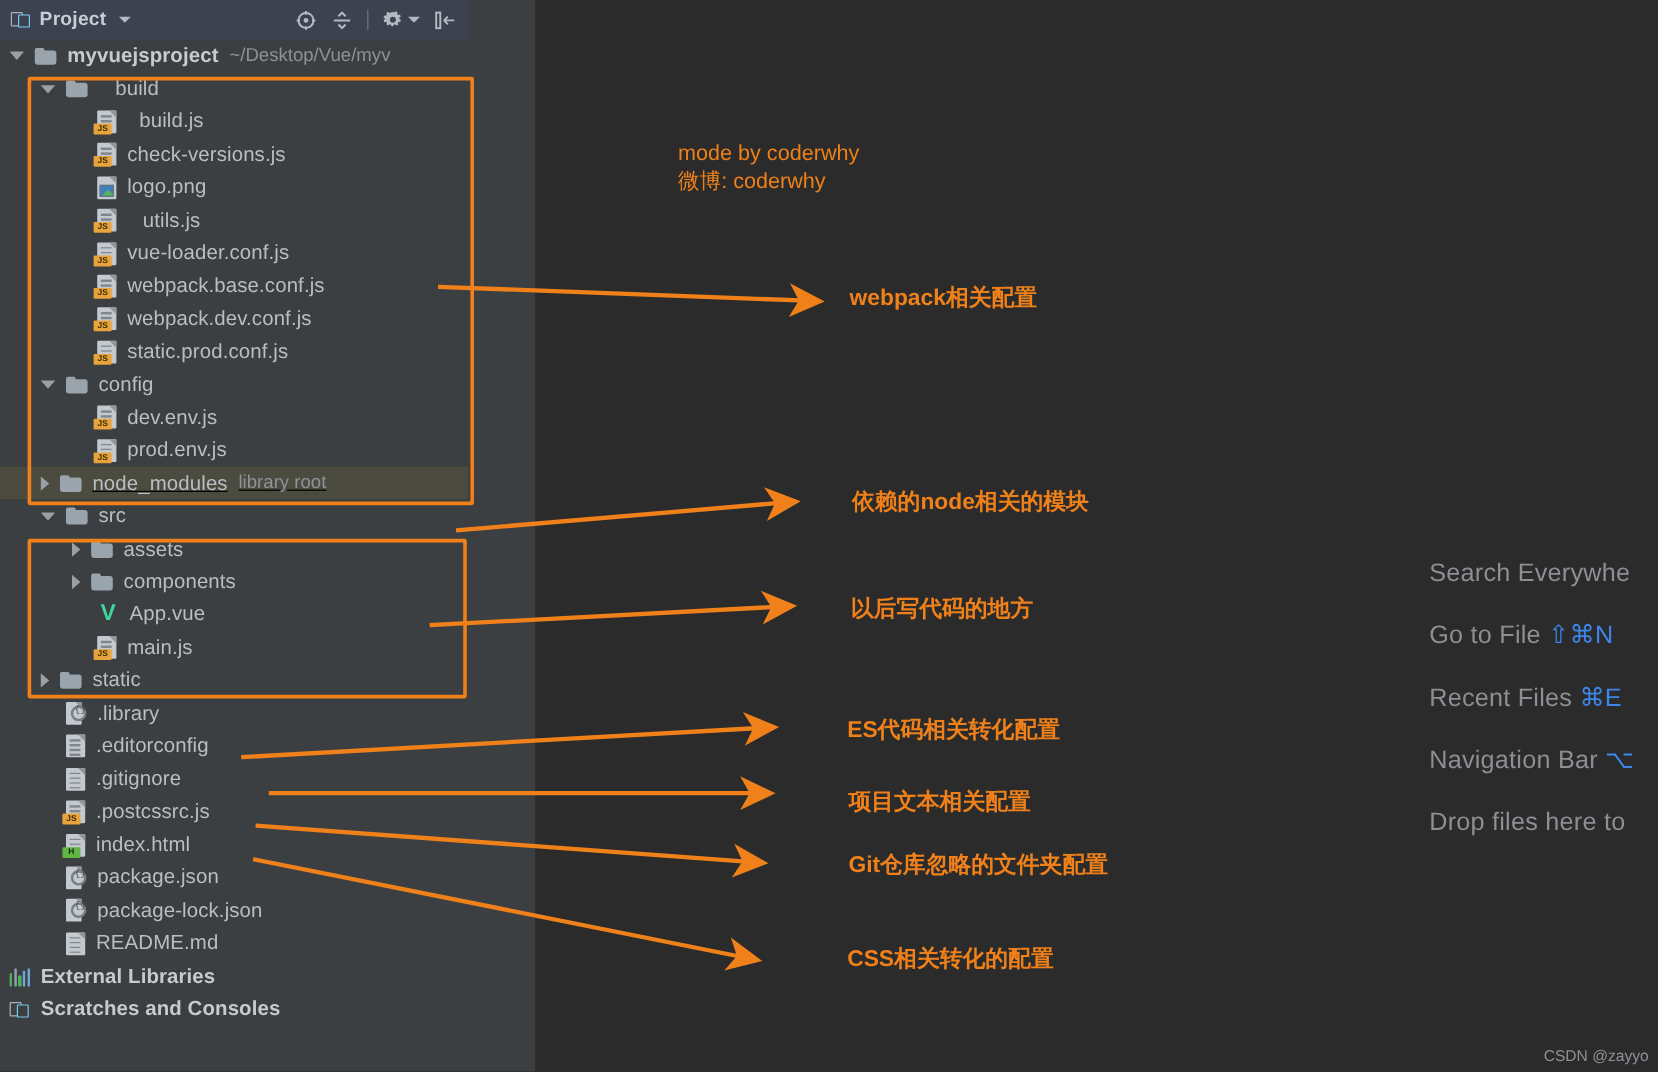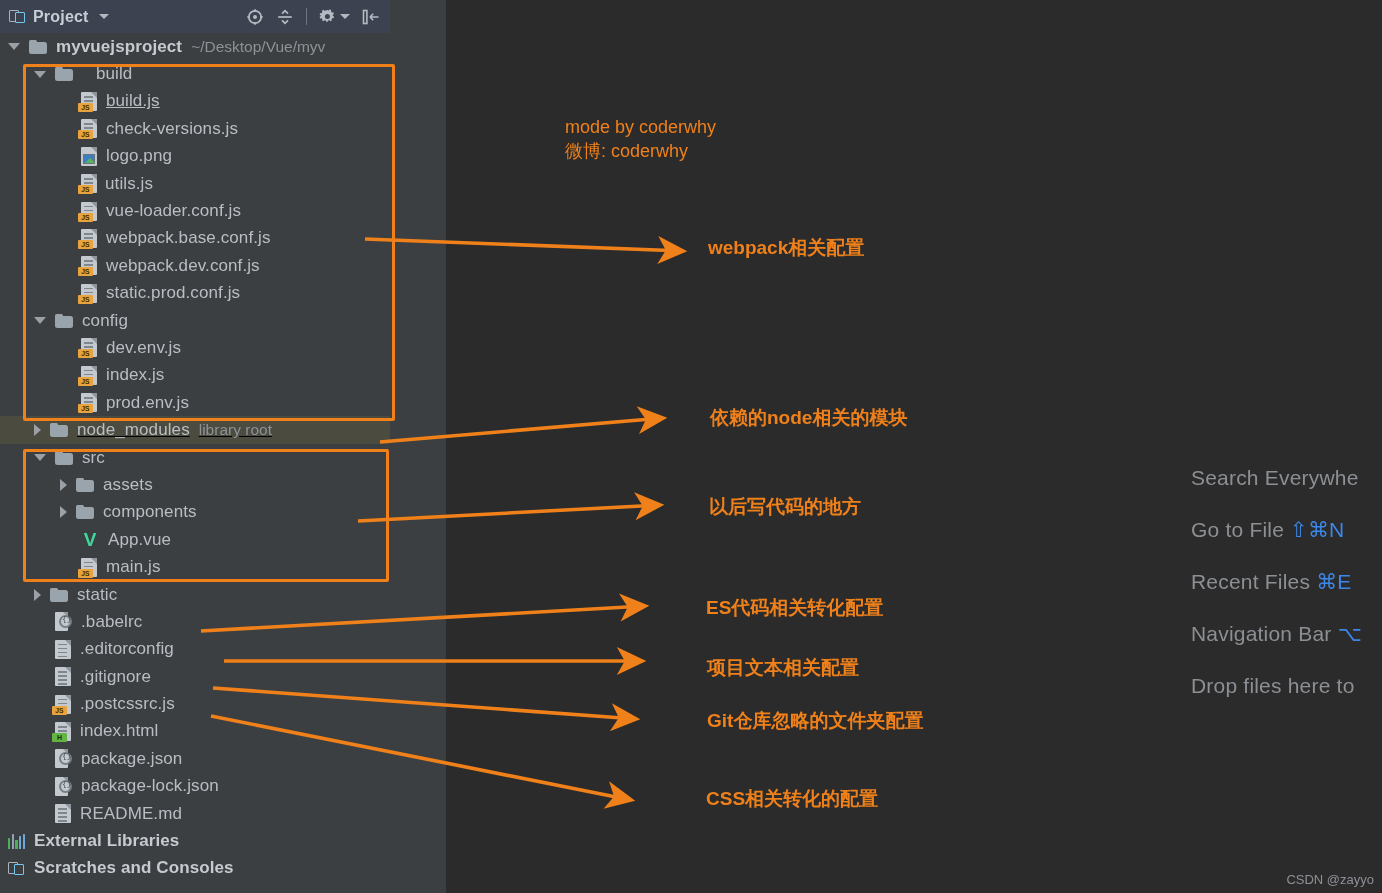--- a/index.html
+++ b/index.html
@@ -209,21 +209,21 @@
             <span class="arrow none"></span>
             <span style="margin-left:9px;display:flex;align-items:center;">
               <span class="sheet">
                 <span class="ic-lines">
                   <i></i>
                   <i></i>
                 </span>
                 <span class="badge js">JS</span>
               </span>
             </span>
-            <span class="label" style="margin-left:9px;text-decoration:underline;">build.js</span>
+            <span class="label" style="margin-left:19px;">build.js</span>
           </div>
           <div class="row" style="padding-left: 60px;">
             <span class="arrow none"></span>
             <span style="margin-left:9px;display:flex;align-items:center;">
               <span class="sheet">
                 <span class="ic-lines">
                   <i></i>
                   <i></i>
                 </span>
                 <span class="badge js">JS</span>
@@ -244,21 +244,21 @@
             <span class="arrow none"></span>
             <span style="margin-left:9px;display:flex;align-items:center;">
               <span class="sheet">
                 <span class="ic-lines">
                   <i></i>
                   <i></i>
                 </span>
                 <span class="badge js">JS</span>
               </span>
             </span>
-            <span class="label" style="margin-left:8px;">utils.js</span>
+            <span class="label" style="margin-left:22px;">utils.js</span>
           </div>
           <div class="row" style="padding-left: 60px;">
             <span class="arrow none"></span>
             <span style="margin-left:9px;display:flex;align-items:center;">
               <span class="sheet">
                 <span class="ic-lines">
                   <i></i>
                   <i></i>
                 </span>
                 <span class="badge js">JS</span>
@@ -317,33 +317,20 @@
             <span style="margin-left:9px;display:flex;align-items:center;">
               <span class="sheet">
                 <span class="ic-lines">
                   <i></i>
                   <i></i>
                 </span>
                 <span class="badge js">JS</span>
               </span>
             </span>
             <span class="label" style="margin-left:9px;">dev.env.js</span>
-          </div>
-          <div class="row" style="padding-left: 60px;">
-            <span class="arrow none"></span>
-            <span style="margin-left:9px;display:flex;align-items:center;">
-              <span class="sheet">
-                <span class="ic-lines">
-                  <i></i>
-                  <i></i>
-                </span>
-                <span class="badge js">JS</span>
-              </span>
-            </span>
-            <span class="label" style="margin-left:9px;">index.js</span>
           </div>
           <div class="row" style="padding-left: 60px;">
             <span class="arrow none"></span>
             <span style="margin-left:9px;display:flex;align-items:center;">
               <span class="sheet">
                 <span class="ic-lines">
                   <i></i>
                   <i></i>
                 </span>
                 <span class="badge js">JS</span>
@@ -408,21 +395,21 @@
             <span class="label" style="margin-left:9px;">static</span>
           </div>
           <div class="row" style="padding-left: 34px;">
             <span class="arrow none"></span>
             <span style="margin-left:9px;display:flex;align-items:center;">
               <span class="ic-json">
                 <span class="bg"></span>
                 <span class="br"></span>
               </span>
             </span>
-            <span class="label" style="margin-left:9px;">.babelrc</span>
+            <span class="label" style="margin-left:9px;">.library</span>
           </div>
           <div class="row" style="padding-left: 34px;">
             <span class="arrow none"></span>
             <span style="margin-left:9px;display:flex;align-items:center;">
               <span class="sheet">
                 <span class="ic-lines">
                   <i></i>
                   <i></i>
                   <i></i>
                   <i></i>

